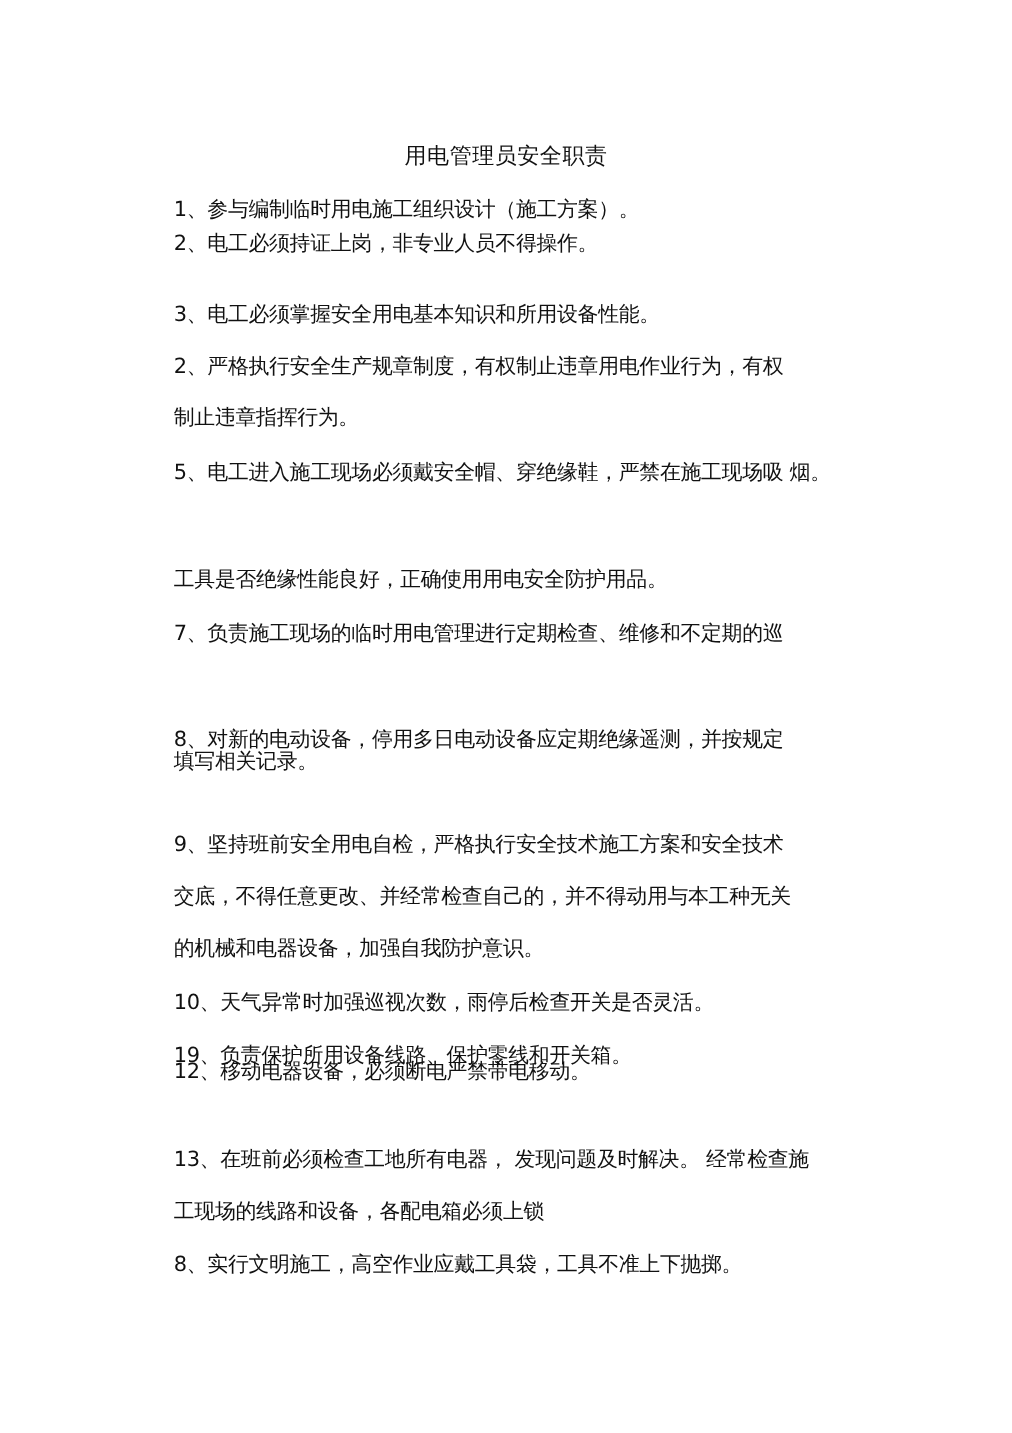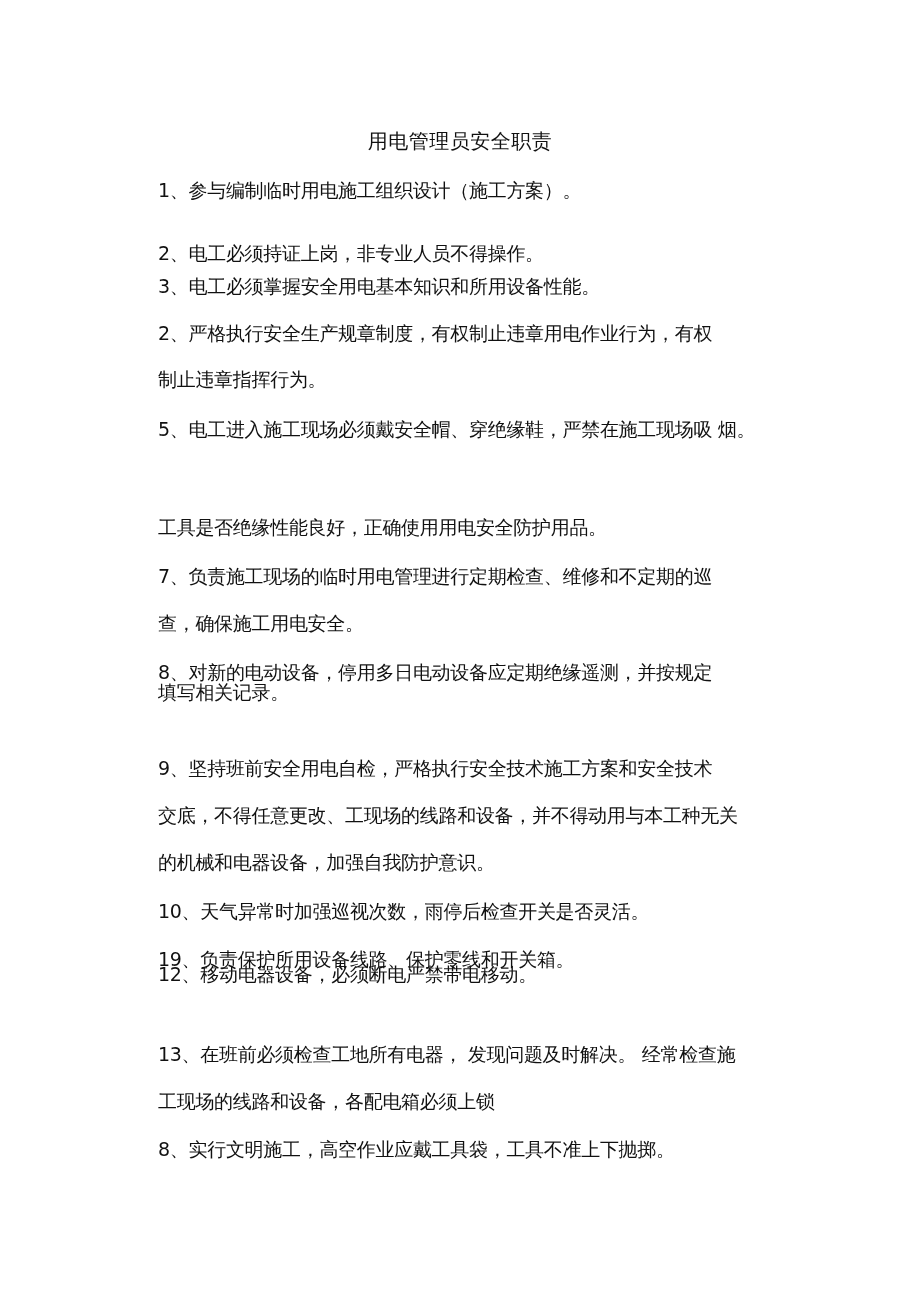--- a/index.html
+++ b/index.html
@@ -10,32 +10,31 @@
            font-size: 20px; line-height: 28px; letter-spacing: 0.5px; }
   .line { position: absolute; left: 134px; font-size: 19px; line-height: 26px; white-space: nowrap; letter-spacing: -0.3px; margin-left: 24px; }
 </style>
 </head>
 <body>
 
 <div class="page">
   <div class="title">用电管理员安全职责</div>
 
   <div class="line" style="top:177px">1、参与编制临时用电施工组织设计（施工方案）。</div>
-  <div class="line" style="top:240px">2、电工必须持证上岗，非专业人员不得操作。</div>
+  <div class="line" style="top:208px">2、电工必须持证上岗，非专业人员不得操作。</div>
   <div class="line" style="top:273px">3、电工必须掌握安全用电基本知识和所用设备性能。</div>
   <div class="line" style="top:320px">2、严格执行安全生产规章制度，有权制止违章用电作业行为，有权</div>
   <div class="line" style="top:366px">制止违章指挥行为。</div>
   <div class="line" style="top:416px">5、电工进入施工现场必须戴安全帽、穿绝缘鞋，严禁在施工现场吸 烟。</div>
   <div class="line" style="top:514px">工具是否绝缘性能良好，正确使用用电安全防护用品。</div>
   <div class="line" style="top:563px">7、负责施工现场的临时用电管理进行定期检查、维修和不定期的巡</div>
-  <div class="line" style="top:610px">查，确保施工用电安全。</div>
   <div class="line" style="top:659px">8、对新的电动设备，停用多日电动设备应定期绝缘遥测，并按规定</div>
   <div class="line" style="top:679px">填写相关记录。</div>
   <div class="line" style="top:755px">9、坚持班前安全用电自检，严格执行安全技术施工方案和安全技术</div>
-  <div class="line" style="top:802px">交底，不得任意更改、工现场的线路和设备，并不得动用与本工种无关</div>
+  <div class="line" style="top:802px">交底，不得任意更改、并经常检查自己的，并不得动用与本工种无关</div>
   <div class="line" style="top:849px">的机械和电器设备，加强自我防护意识。</div>
   <div class="line" style="top:898px">10、天气异常时加强巡视次数，雨停后检查开关是否灵活。</div>
   <div class="line" style="top:946px">19、负责保护所用设备线路、保护零线和开关箱。</div>
   <div class="line" style="top:961px">12、移动电器设备，必须断电严禁带电移动。</div>
   <div class="line" style="top:1041px">13、在班前必须检查工地所有电器， 发现问题及时解决。 经常检查施</div>
   <div class="line" style="top:1088px">工现场的线路和设备，各配电箱必须上锁</div>
   <div class="line" style="top:1136px">8、实行文明施工，高空作业应戴工具袋，工具不准上下抛掷。</div>
 </div>
 
 </body></html>

